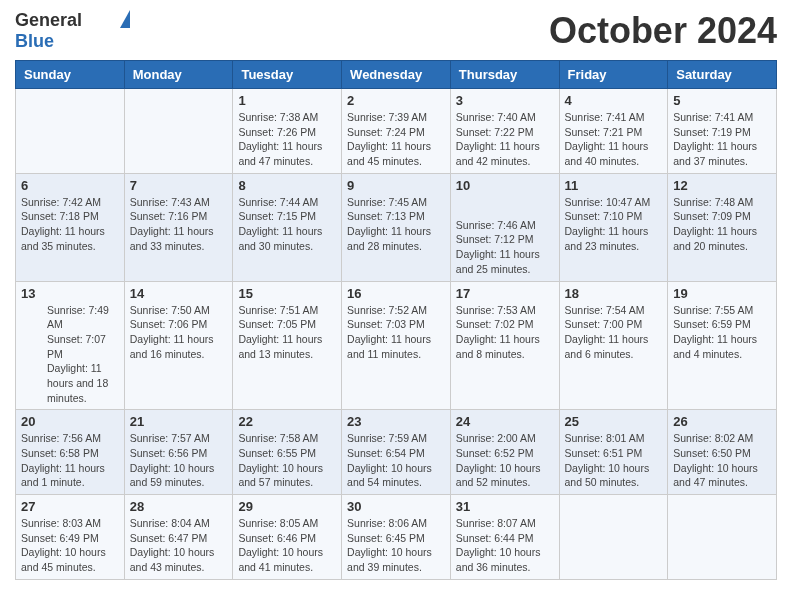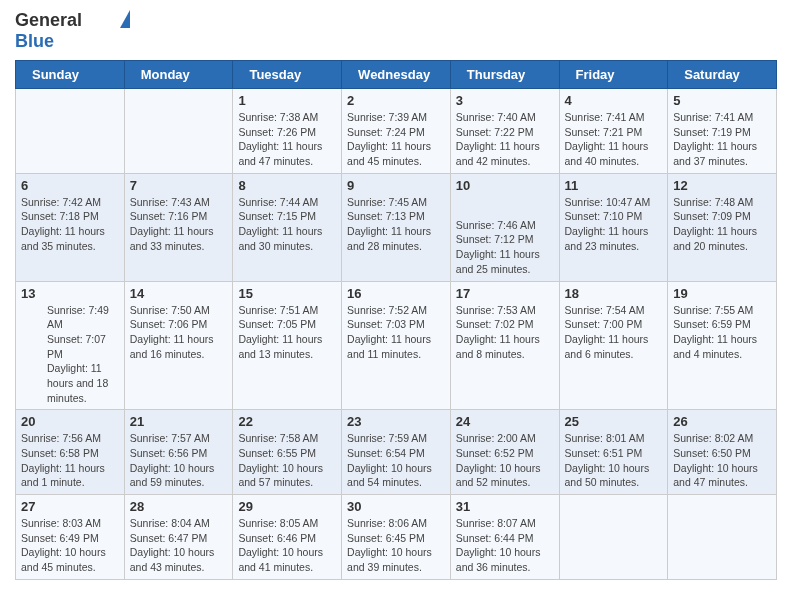--- a/index.html
+++ b/index.html
@@ -60,21 +60,21 @@
     table {
       width: 100%;
       border-collapse: collapse;
       table-layout: fixed;
     }
     thead tr th {
       background-color: #2a6db5;
       color: #fff;
       font-size: 13px;
       font-weight: bold;
-      padding: 6px 16px;
+      padding: 6px 8px;
       text-align: left;
       border: 1px solid #1e5490;
     }
     tbody tr td {
       border: 1px solid #ccc;
       vertical-align: top;
       padding: 4px 5px;
       font-size: 11px;
       color: #333;
       height: 82px;
@@ -106,20 +106,21 @@
 
 <div class="header-area">
   <div class="logo">
     <div class="logo-text">
       <span class="logo-general">General</span>
       <div class="logo-triangle"></div>
     </div>
     <span class="logo-blue">Blue</span>
   </div>
   <div class="title-area">
+    <div class="month-title">October 2024</div>
   </div>
 </div>
 
 <table>
   <thead>
     <tr>
 
     <th>Sunday</th>
         <th>Monday</th>
         <th>Tuesday</th>

